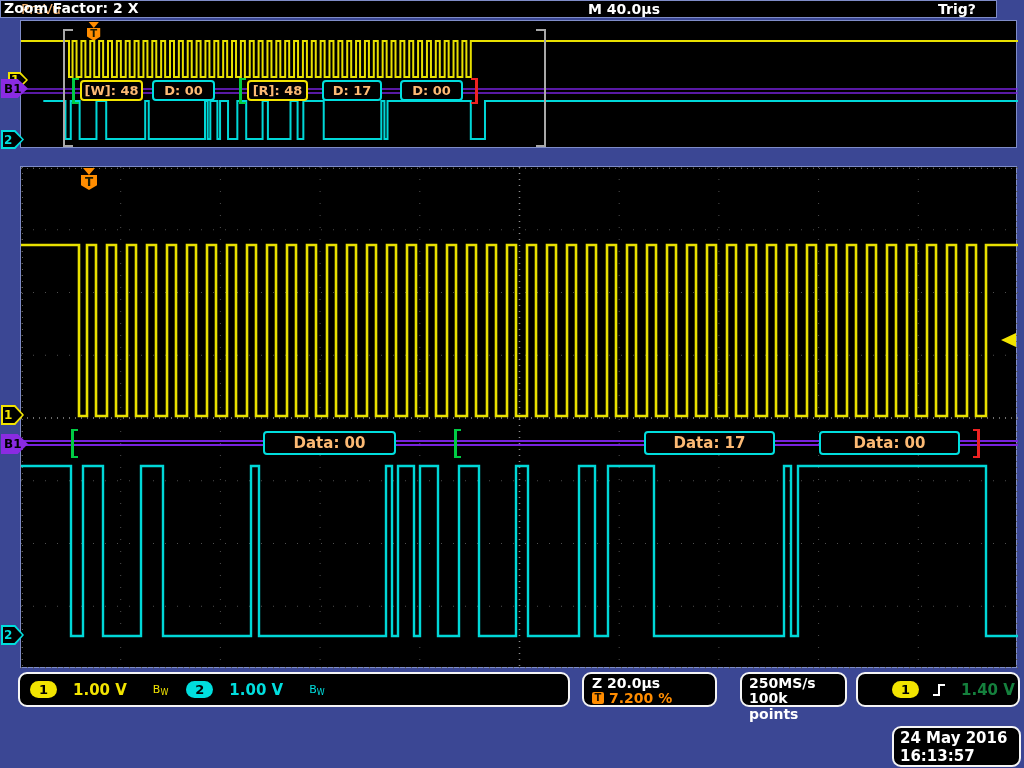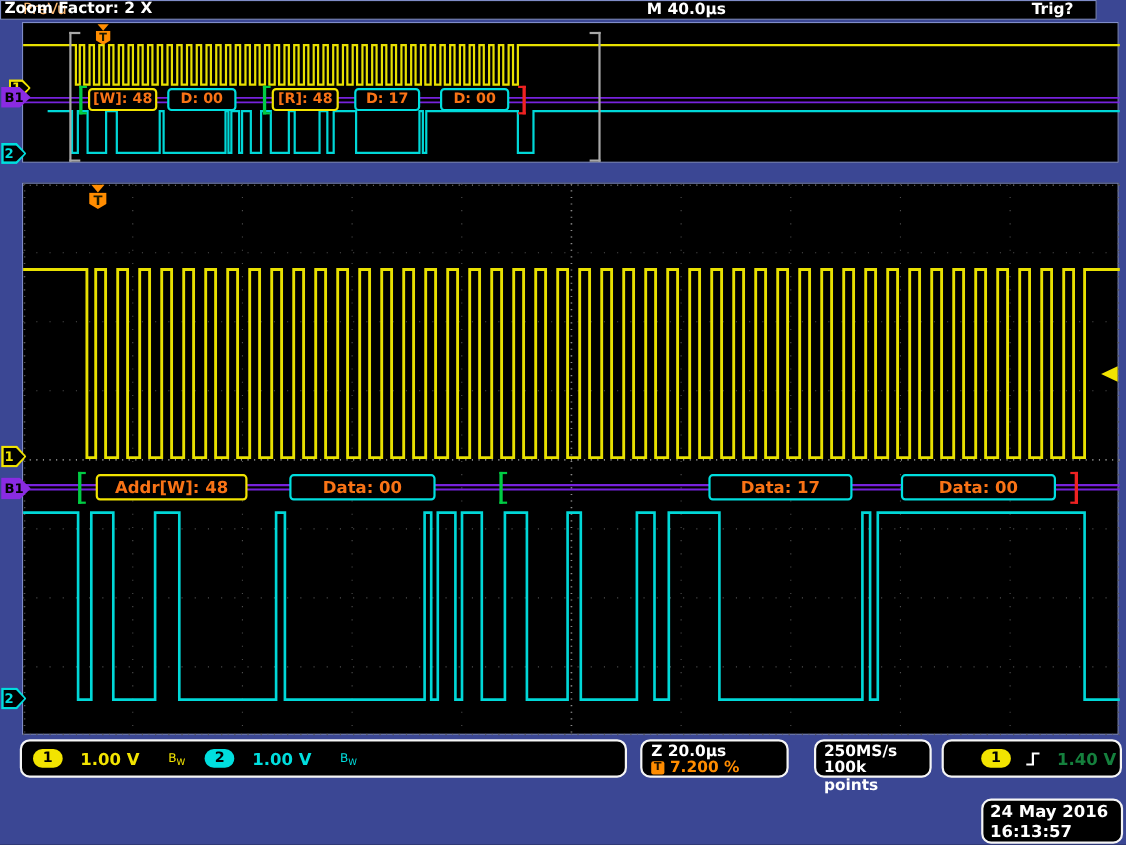--- a/index.html
+++ b/index.html
@@ -17,21 +17,21 @@
   #trigstatus{position:absolute;left:938px;top:1px;color:#fff;font-weight:bold;font-size:14px;}
   
   .panel{position:absolute;background:#000;border:1px solid #7f8cc8;box-sizing:border-box;}
   #overview{left:20px;top:20px;width:997px;height:128px;}
   #zoomstrip{left:20px;top:148px;width:997px;height:18px;background:#000;border:1px solid #7f8cc8;box-sizing:border-box;}
   #zoomstrip span{position:absolute;left:4px;top:0px;color:#fff;font-weight:bold;font-size:14px;}
   #main{left:20px;top:166px;width:997px;height:502px;}
   svg{position:absolute;left:0;top:0;overflow:visible;}
   
   .decode-box{position:absolute;background:#000;border:2px solid #0c4a6e;border-radius:4px;
-    color:#f97316;font-weight:bold;display:flex;align-items:center;justify-content:center;box-sizing:border-box;text-align:right;}
+    color:#fdba74;font-weight:bold;display:flex;align-items:center;justify-content:center;box-sizing:border-box;text-align:right;}
   .decode-box.yellow{border-color:#f2e400;}
   .decode-box.cyan{border-color:#00dede;}
   .decode-box.ov{height:21px;font-size:13px;}
   .decode-box.mn{height:24px;font-size:15px;}
   .bracket{position:absolute;box-sizing:border-box;background:transparent;}
   .bracket.open{border-left:3px solid;border-top:2px solid;border-bottom:2px solid;width:7px;}
   .bracket.close{border-right:3px solid;border-top:2px solid;border-bottom:2px solid;width:7px;}
   .zoombracket{position:absolute;box-sizing:border-box;width:10px;}
   .zoombracket.open{border-left:2px solid #a8a8a8;border-top:2px solid #a8a8a8;border-bottom:2px solid #a8a8a8;}
   .zoombracket.close{border-right:2px solid #a8a8a8;border-top:2px solid #a8a8a8;border-bottom:2px solid #a8a8a8;}
@@ -138,21 +138,20 @@
       <line x1="0" y1="251" x2="997" y2="251" stroke="#8a8a8a" stroke-width="1.5" stroke-dasharray="1,5"></line>
       <line x1="1.5" y1="0" x2="1.5" y2="502" stroke="#616161" stroke-width="1" stroke-dasharray="1,5"></line>
       <line x1="995.5" y1="0" x2="995.5" y2="502" stroke="#616161" stroke-width="1" stroke-dasharray="1,5"></line>
       <line x1="0" y1="1.5" x2="997" y2="1.5" stroke="#616161" stroke-width="1" stroke-dasharray="1,5"></line>
       <line x1="0" y1="500.5" x2="997" y2="500.5" stroke="#616161" stroke-width="1" stroke-dasharray="1,5"></line>
       <line x1="0" y1="274" x2="997" y2="274" stroke="#7722dd" stroke-width="2"></line>
       <line x1="0" y1="278" x2="997" y2="278" stroke="#7722dd" stroke-width="2"></line>
       <path d="M0,78 L58,78 L58,249 L66,249 L66,78 L75,78 L75,249 L86,249 L86,78 L95,78 L95,249 L106,249 L106,78 L115,78 L115,249 L126,249 L126,78 L135,78 L135,249 L146,249 L146,78 L155,78 L155,249 L166,249 L166,78 L175,78 L175,249 L186,249 L186,78 L195,78 L195,249 L206,249 L206,78 L215,78 L215,249 L226,249 L226,78 L235,78 L235,249 L246,249 L246,78 L255,78 L255,249 L266,249 L266,78 L275,78 L275,249 L286,249 L286,78 L295,78 L295,249 L306,249 L306,78 L315,78 L315,249 L326,249 L326,78 L335,78 L335,249 L346,249 L346,78 L355,78 L355,249 L366,249 L366,78 L375,78 L375,249 L386,249 L386,78 L395,78 L395,249 L406,249 L406,78 L415,78 L415,249 L426,249 L426,78 L435,78 L435,249 L446,249 L446,78 L455,78 L455,249 L466,249 L466,78 L475,78 L475,249 L486,249 L486,78 L495,78 L495,249 L506,249 L506,78 L515,78 L515,249 L526,249 L526,78 L535,78 L535,249 L546,249 L546,78 L555,78 L555,249 L566,249 L566,78 L575,78 L575,249 L586,249 L586,78 L595,78 L595,249 L606,249 L606,78 L615,78 L615,249 L626,249 L626,78 L635,78 L635,249 L646,249 L646,78 L655,78 L655,249 L666,249 L666,78 L675,78 L675,249 L686,249 L686,78 L695,78 L695,249 L706,249 L706,78 L715,78 L715,249 L726,249 L726,78 L735,78 L735,249 L746,249 L746,78 L755,78 L755,249 L766,249 L766,78 L775,78 L775,249 L786,249 L786,78 L795,78 L795,249 L806,249 L806,78 L815,78 L815,249 L826,249 L826,78 L835,78 L835,249 L846,249 L846,78 L855,78 L855,249 L866,249 L866,78 L875,78 L875,249 L886,249 L886,78 L895,78 L895,249 L906,249 L906,78 L915,78 L915,249 L926,249 L926,78 L935,78 L935,249 L946,249 L946,78 L955,78 L955,249 L965,249 L965,78 L997,78" stroke="#e8e000" fill="none" stroke-width="2.6"></path>
       <path d="M0,299 L50,299 L50,469 L62,469 L62,299 L82,299 L82,469 L120,469 L120,299 L142,299 L142,469 L230,469 L230,299 L238,299 L238,469 L365,469 L365,299 L371,299 L371,469 L377,469 L377,299 L393,299 L393,469 L399,469 L399,299 L417,299 L417,469 L438,469 L438,299 L458,299 L458,469 L495,469 L495,299 L507,299 L507,469 L558,469 L558,299 L574,299 L574,469 L587,469 L587,299 L633,299 L633,469 L763,469 L763,299 L770,299 L770,469 L777,469 L777,299 L965,299 L965,469 L997,469" stroke="#00d8d8" fill="none" stroke-width="2.4"></path>
     </svg>
-    <div class="decode-box mn yellow" style="left: 66px; top: 264px; width: 138px; height: 24px;">Addr[W]: 48</div>
     <div class="decode-box mn cyan" style="left: 242px; top: 264px; width: 133px; height: 24px;">Data: 00</div>
     <div class="decode-box mn cyan" style="left: 623px; top: 264px; width: 131px; height: 24px;">Data: 17</div>
     <div class="decode-box mn cyan" style="left: 798px; top: 264px; width: 141px; height: 24px;">Data: 00</div>
     <div class="bracket open" style="left: 50px; top: 262px; height: 29px; border-color: rgb(0, 204, 68);"></div>
     <div class="bracket open" style="left: 433px; top: 262px; height: 29px; border-color: rgb(0, 204, 68);"></div>
     <div class="bracket close" style="left: 952px; top: 262px; height: 29px; border-color: rgb(238, 34, 34);"></div>
     <div class="tflag" style="left: 60px; top: 1px; transform: scale(1); transform-origin: left top;">
       <div class="tri"></div>
       <div class="flag">T</div>
     </div>

